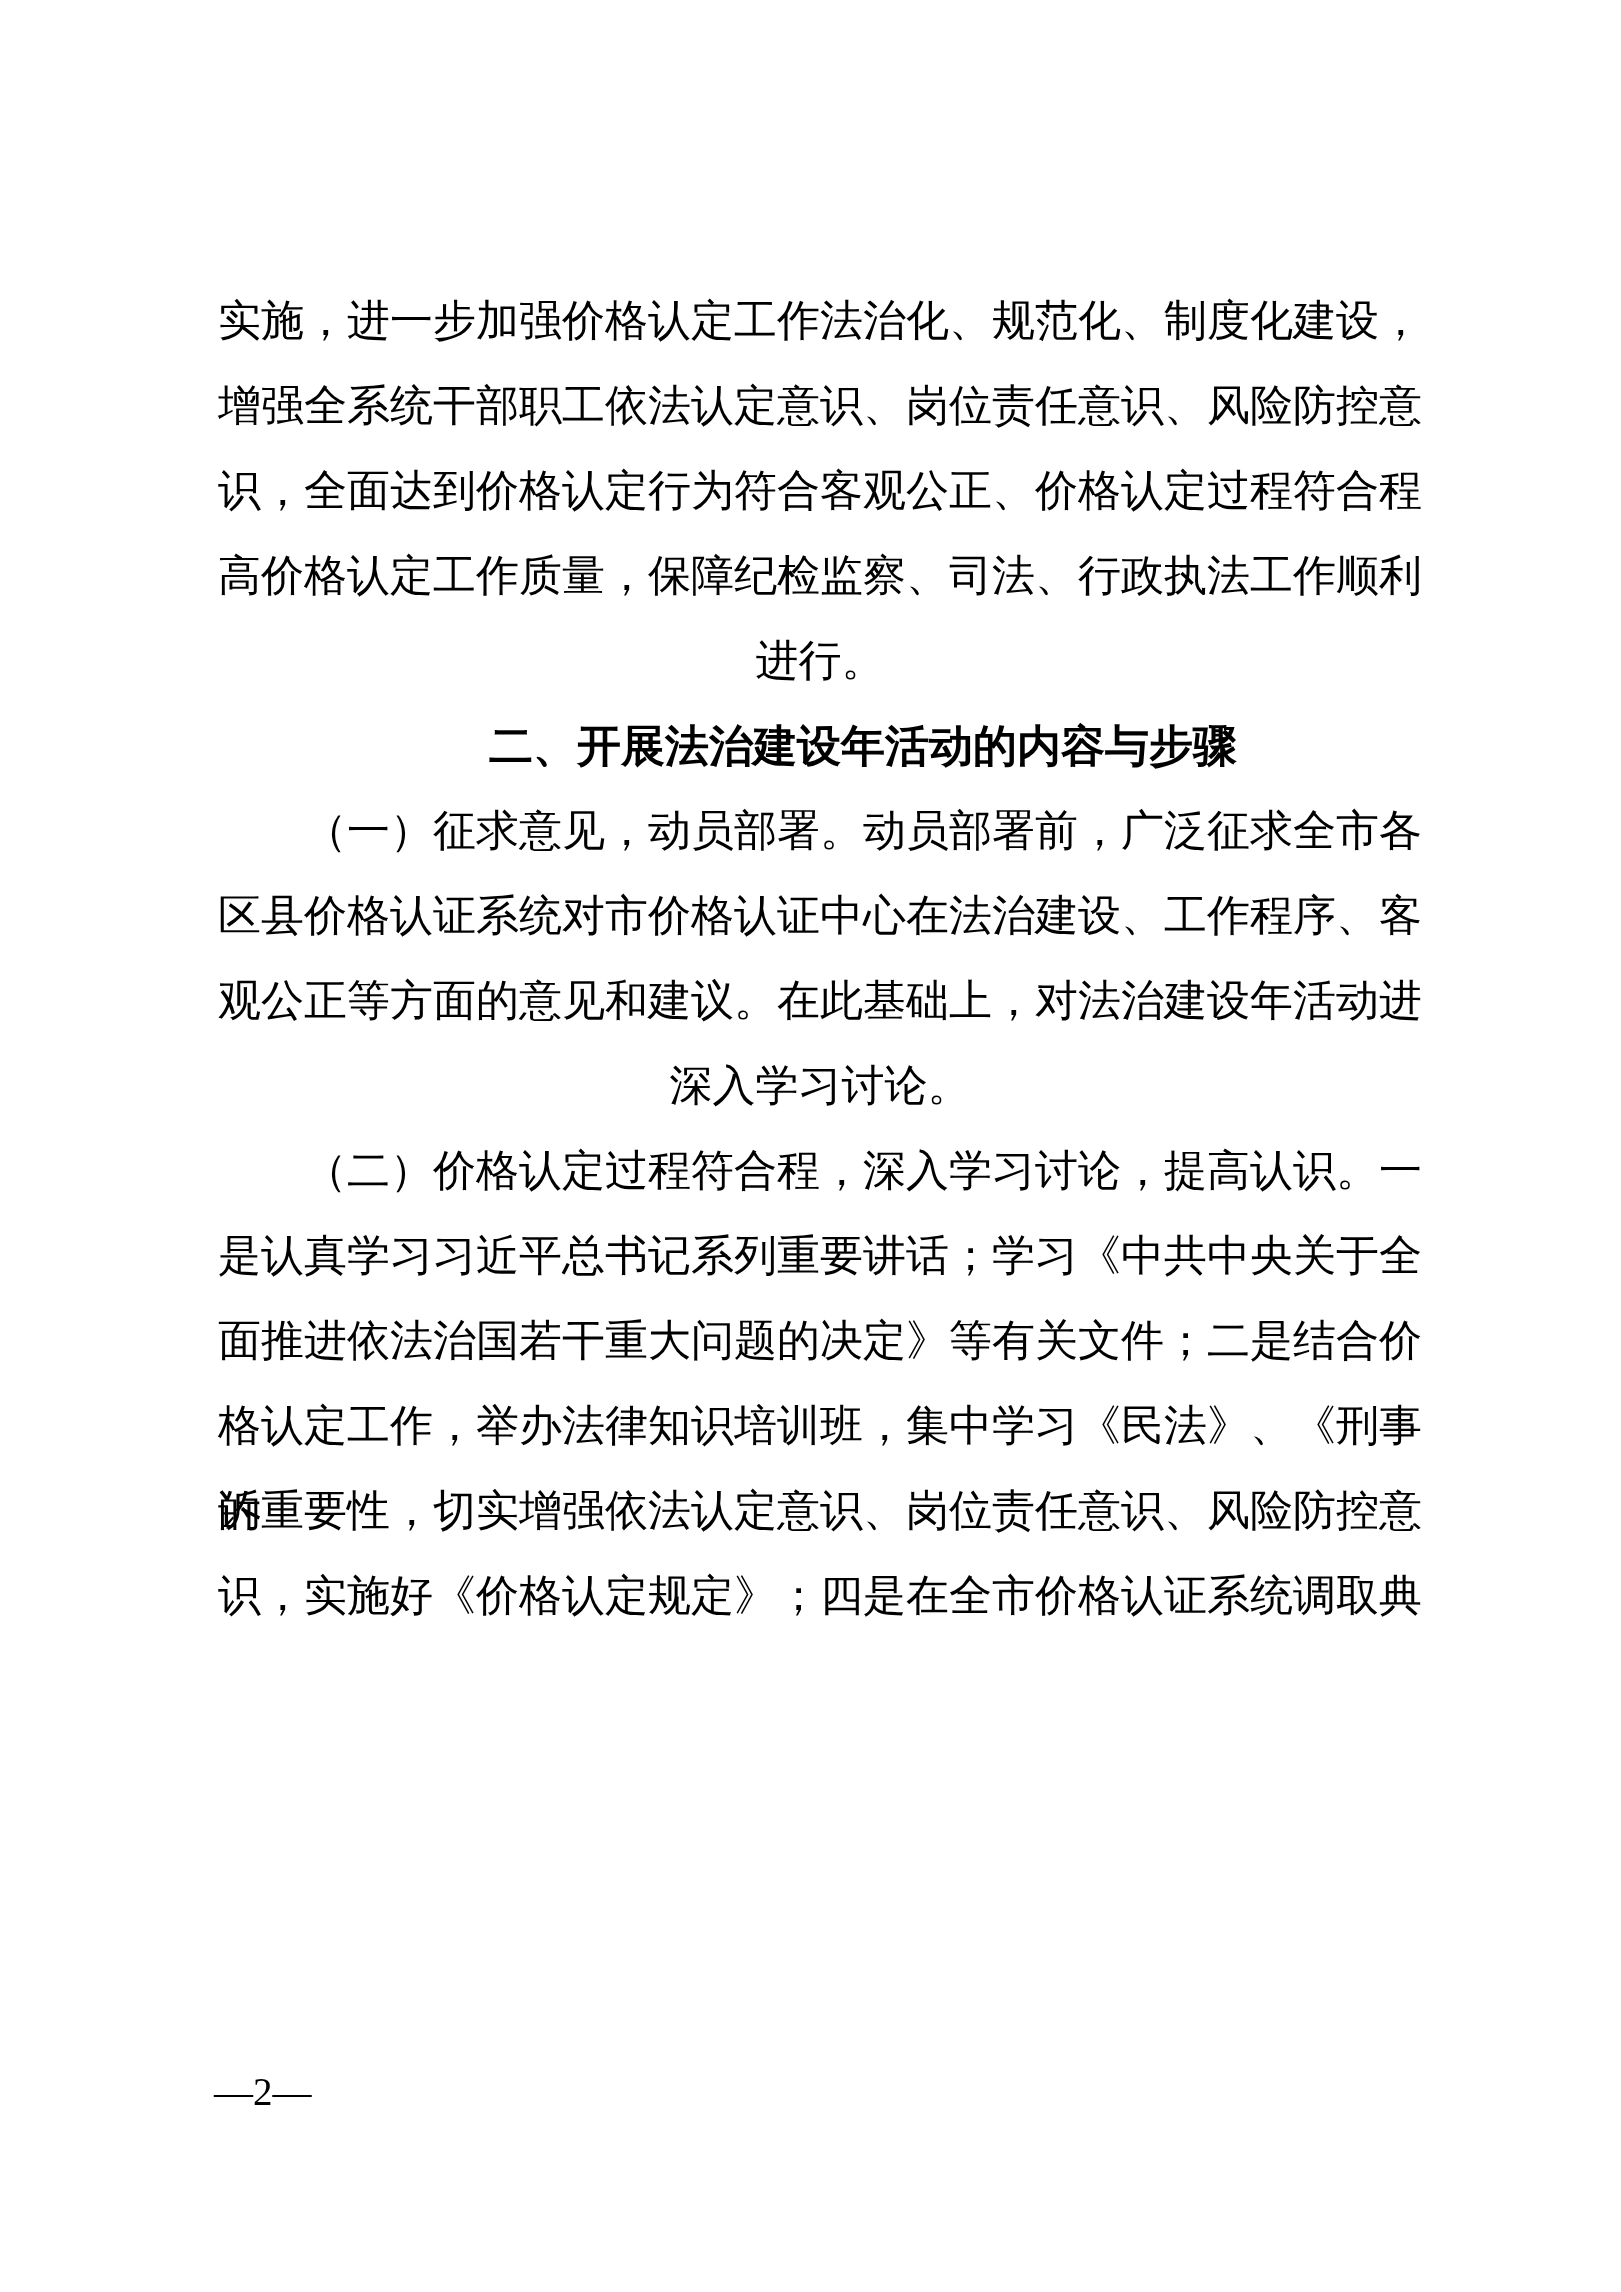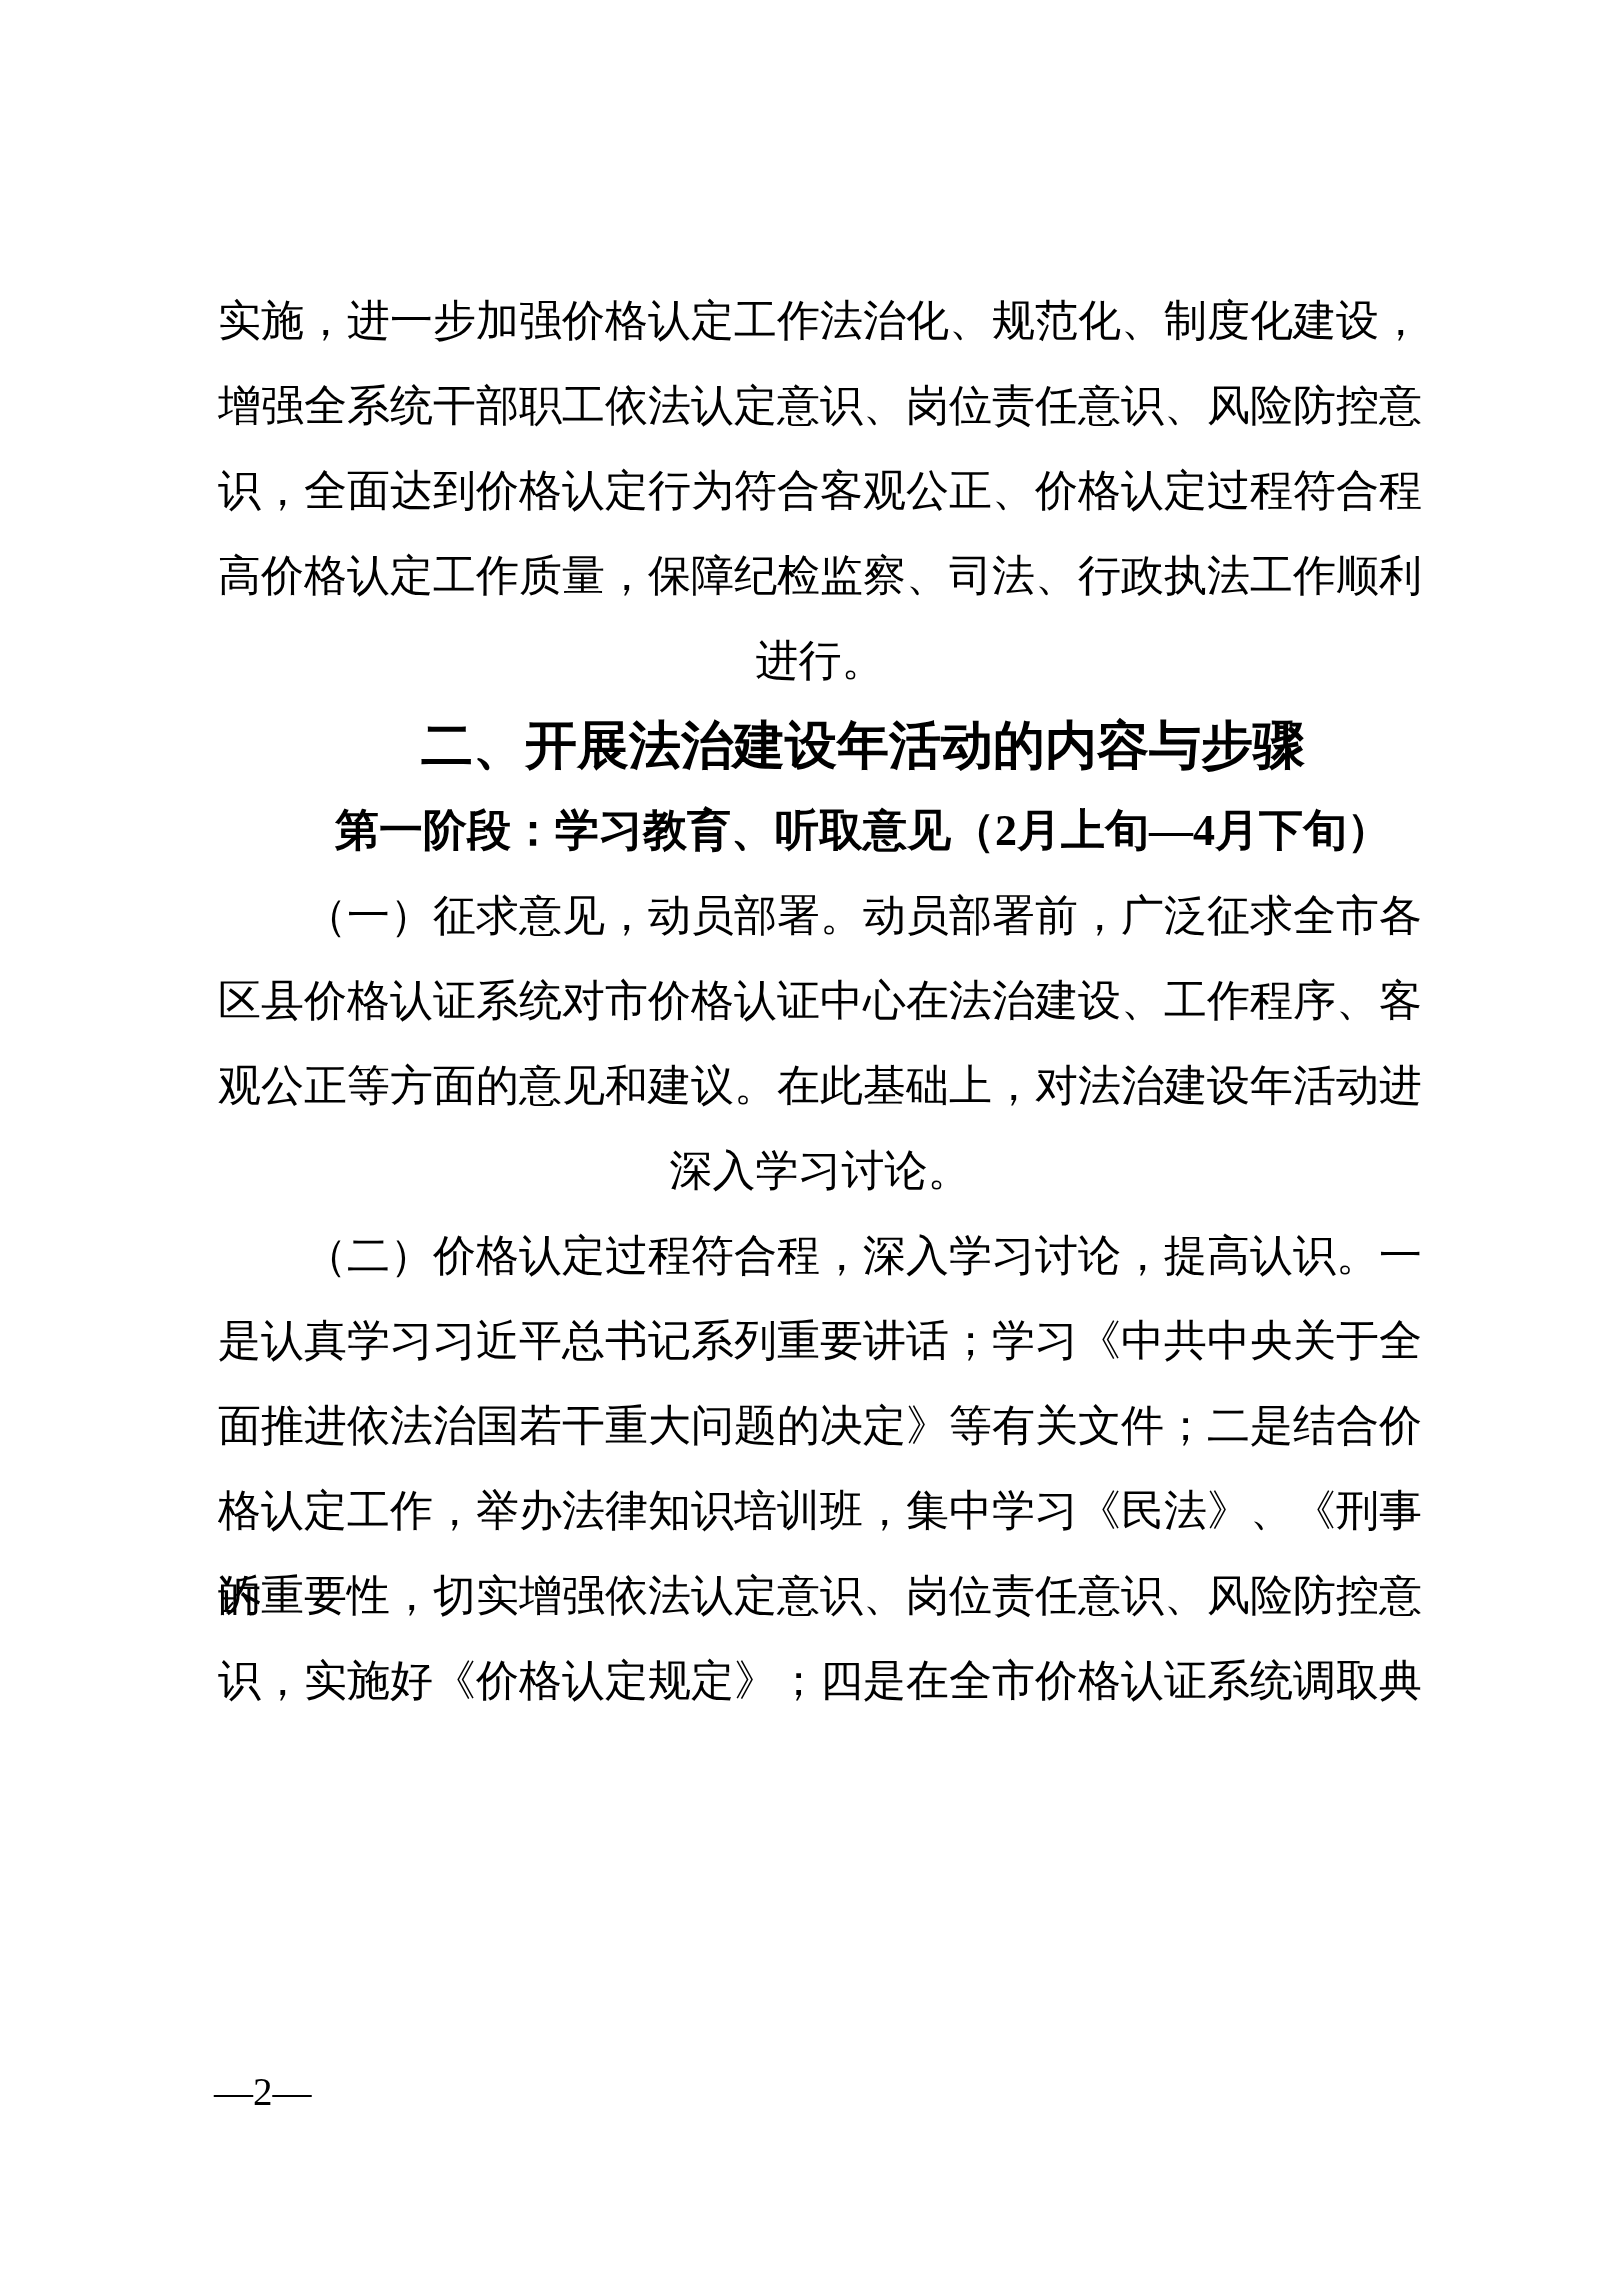--- a/index.html
+++ b/index.html
@@ -39,21 +39,21 @@
     text-justify: inter-character;
   }
   
   .ind {
     text-indent: 86px;
   }
   
   .h1 {
     font-family: "Liberation Sans", "DejaVu Sans", sans-serif;
     font-weight: 700;
-    font-size: 52px;
+    font-size: 44px;
   }
   
   .h2 {
     font-weight: 700;
     font-size: 44px;
   }
   .footer-page-number {
     position: absolute;
     left: 214px;
     top: 2070px;
@@ -68,21 +68,20 @@
 
 <div class="page">
 
   <div class="text-block">
     <div class="line j">实施，进一步加强价格认定工作法治化、规范化、制度化建设，</div>
     <div class="line j">增强全系统干部职工依法认定意识、岗位责任意识、风险防控意</div>
     <div class="line j">识，全面达到价格认定行为符合客观公正、价格认定过程符合程</div>
     <div class="line j">高价格认定工作质量，保障纪检监察、司法、行政执法工作顺利</div>
     <div class="line">进行。</div>
     <div class="line h1 ind">二、开展法治建设年活动的内容与步骤</div>
-    <div class="line h2 ind">第一阶段：学习教育、听取意见（2月上旬—4月下旬）</div>
     <div class="line j ind">（一）征求意见，动员部署。动员部署前，广泛征求全市各</div>
     <div class="line j">区县价格认证系统对市价格认证中心在法治建设、工作程序、客</div>
     <div class="line j">观公正等方面的意见和建议。在此基础上，对法治建设年活动进</div>
     <div class="line">深入学习讨论。</div>
     <div class="line j ind">（二）价格认定过程符合程，深入学习讨论，提高认识。一</div>
     <div class="line j">是认真学习习近平总书记系列重要讲话；学习《中共中央关于全</div>
     <div class="line j">面推进依法治国若干重大问题的决定》等有关文件；二是结合价</div>
     <div class="line j">格认定工作，举办法律知识培训班，集中学习《民法》、《刑事诉</div>
     <div class="line j">的重要性，切实增强依法认定意识、岗位责任意识、风险防控意</div>
     <div class="line j">识，实施好《价格认定规定》；四是在全市价格认证系统调取典</div>

